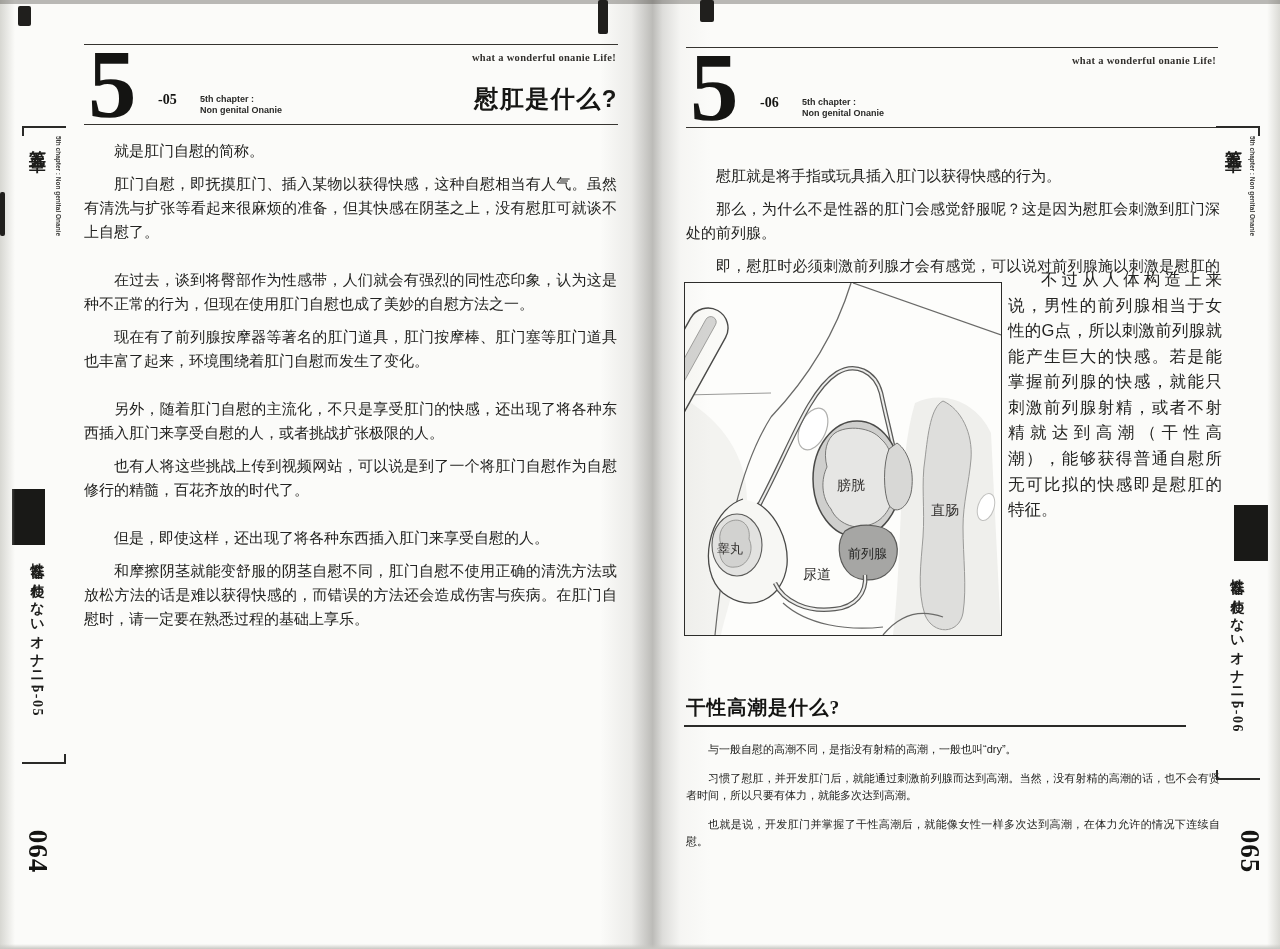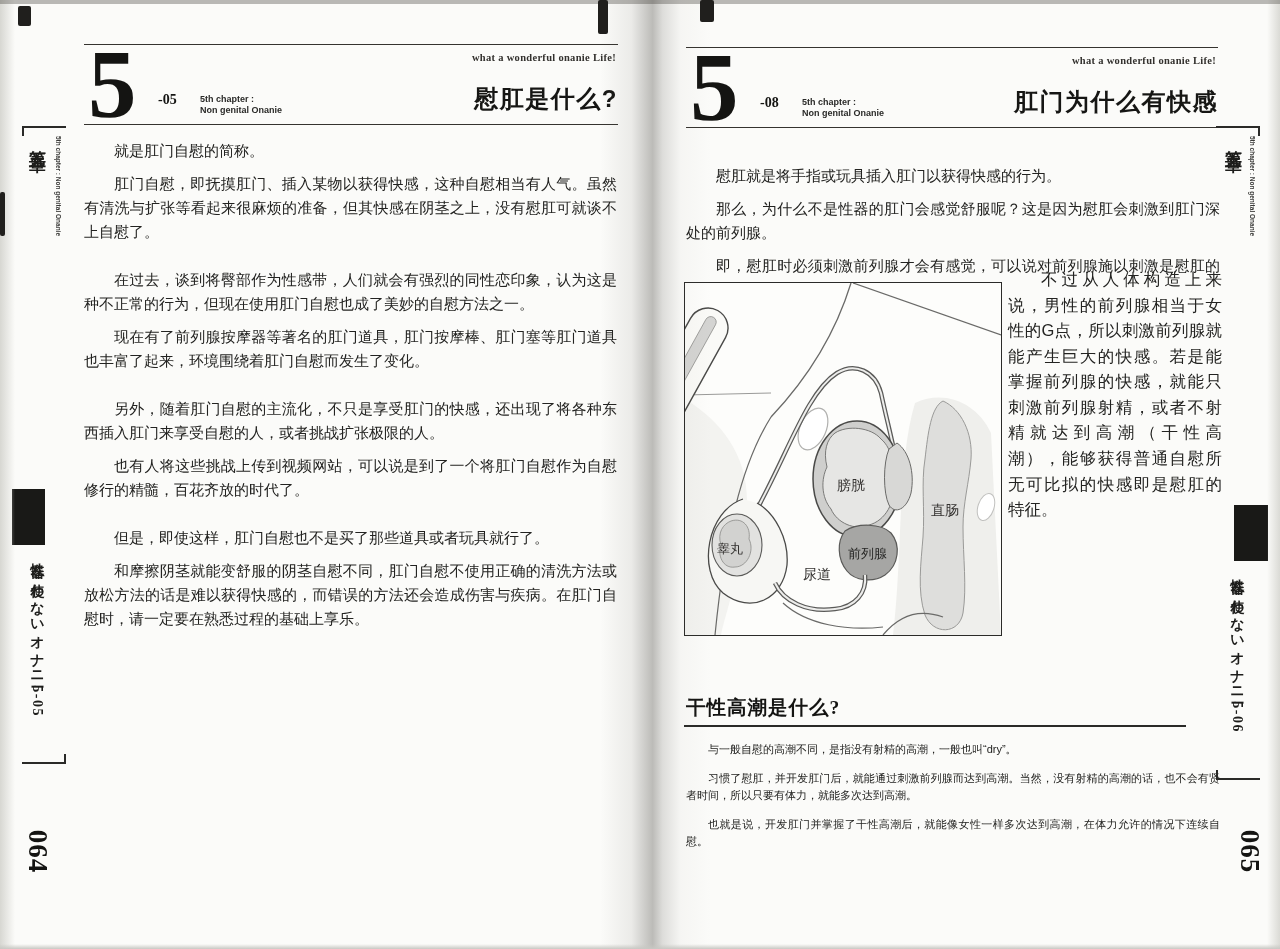--- a/index.html
+++ b/index.html
@@ -87,44 +87,43 @@
       <div class="page-title">慰肛是什么?</div>
     </div>
 
     <div class="body-text">
       <p>就是肛门自慰的简称。</p>
       <p>肛门自慰，即抚摸肛门、插入某物以获得快感，这种自慰相当有人气。虽然有清洗与扩张等看起来很麻烦的准备，但其快感在阴茎之上，没有慰肛可就谈不上自慰了。</p>
       <p class="gap">在过去，谈到将臀部作为性感带，人们就会有强烈的同性恋印象，认为这是种不正常的行为，但现在使用肛门自慰也成了美妙的自慰方法之一。</p>
       <p>现在有了前列腺按摩器等著名的肛门道具，肛门按摩棒、肛门塞等肛门道具也丰富了起来，环境围绕着肛门自慰而发生了变化。</p>
       <p class="gap">另外，随着肛门自慰的主流化，不只是享受肛门的快感，还出现了将各种东西插入肛门来享受自慰的人，或者挑战扩张极限的人。</p>
       <p>也有人将这些挑战上传到视频网站，可以说是到了一个将肛门自慰作为自慰修行的精髓，百花齐放的时代了。</p>
-      <p class="gap">但是，即使这样，肛门自慰也不是买了那些道具或者玩具就行了。</p>
+      <p class="gap">但是，即使这样，还出现了将各种东西插入肛门来享受自慰的人。</p>
       <p>和摩擦阴茎就能变舒服的阴茎自慰不同，肛门自慰不使用正确的清洗方法或放松方法的话是难以获得快感的，而错误的方法还会造成伤害与疾病。在肛门自慰时，请一定要在熟悉过程的基础上享乐。</p>
     </div>
 
     <div class="bracket" style="left:22px;top:126px;border-top:2px solid #2a2a28;border-left:2px solid #2a2a28;"></div>
     <div class="v-text chap-vert" style="left:26px;top:136px;">第五章</div>
     <div class="eng-vert" style="left:62px;top:136px;">5th chapter : Non genital Onanie</div>
     <div class="edge-tab" style="left:12px;top:489px;width:33px;height:56px;"></div>
     <div class="v-text series-vert" style="left:28px;top:552px;">性器を使わないオナニー 5-05</div>
     <div class="bracket" style="left:22px;top:754px;border-bottom:2px solid #2a2a28;border-right:2px solid #2a2a28;"></div>
     <div class="pagenum" style="left:16px;top:836px;">064</div>
   </div>
 
   <div class="page" id="page-right">
 
     <div class="page-header">
       <div class="big-num">5</div>
-      <div class="sec-suffix">-08</div>
+      <div class="sec-suffix">-06</div>
       <div class="chap-label">
         <div>5th chapter :</div>
         <div>Non genital Onanie</div>
       </div>
       <div class="running-head">what a wonderful onanie Life!</div>
-      <div class="page-title">肛门为什么有快感</div>
     </div>
 
     <div class="body-text">
       <p>慰肛就是将手指或玩具插入肛门以获得快感的行为。</p>
       <p>那么，为什么不是性器的肛门会感觉舒服呢？这是因为慰肛会刺激到肛门深处的前列腺。</p>
       <p>即，慰肛时必须刺激前列腺才会有感觉，可以说对前列腺施以刺激是慰肛的本质。</p>
     </div>
 
     <div class="diagram-box">
       <svg width="316" height="352" viewBox="0 0 316 352" xmlns="http://www.w3.org/2000/svg">

